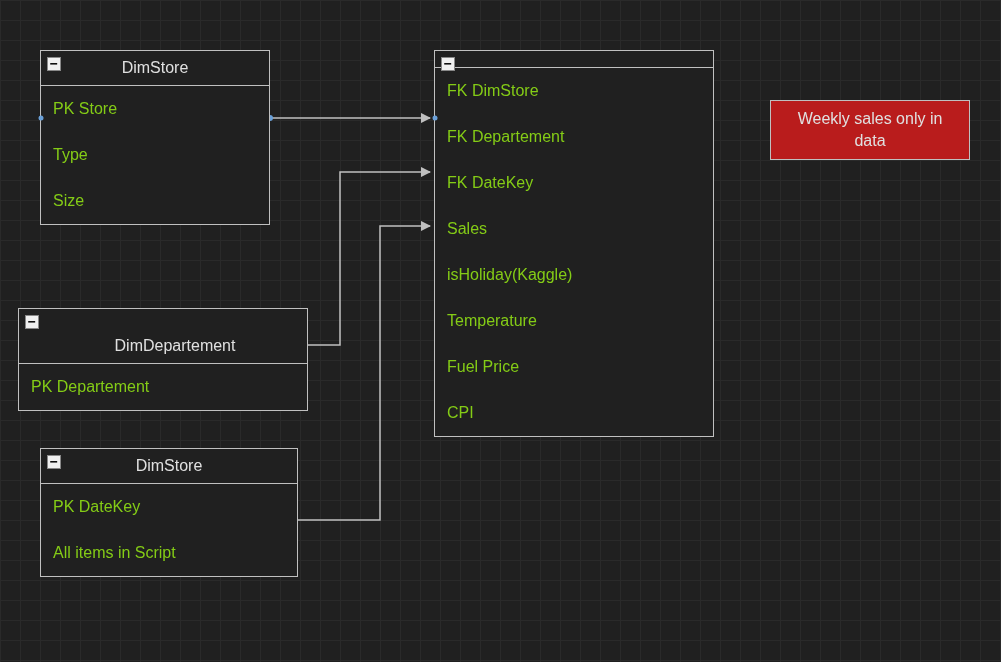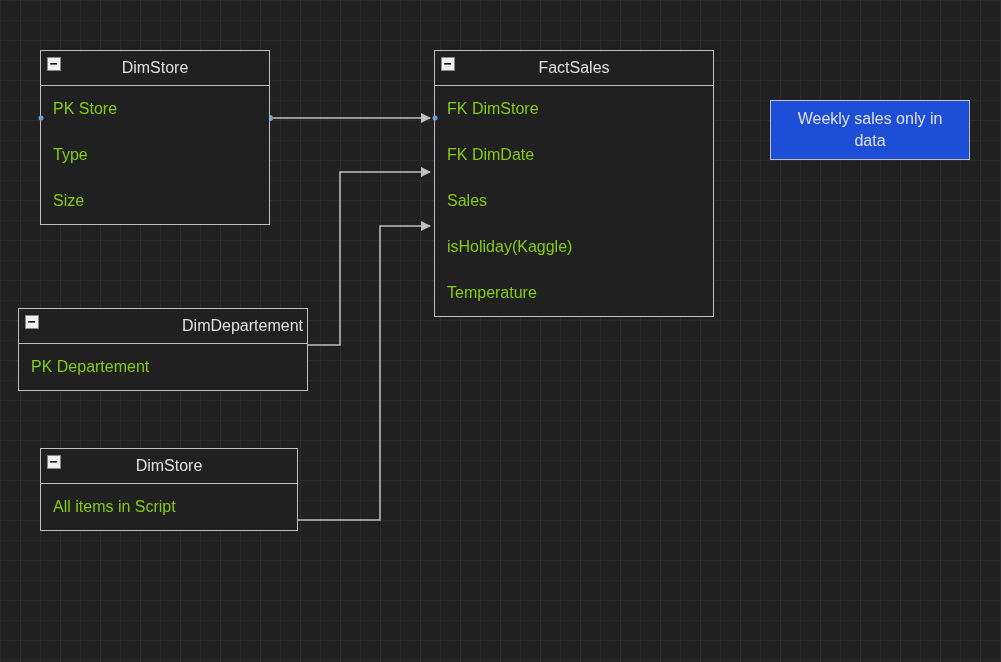--- a/index.html
+++ b/index.html
@@ -53,21 +53,21 @@
       padding: 0;
     }
     .entity-row {
       padding: 14px 12px;
       font-size: 16px;
       color: #84cc16;
     }
     .notebox {
       position: absolute;
       border: 1px solid #c0c0c0;
-      background: #1d4ed8;
+      background: #b91c1c;
       display: flex;
       align-items: center;
       justify-content: center;
       text-align: center;
       font-size: 16px;
       padding: 10px;
       line-height: 1.4;
     }
     svg.connectors {
       position: absolute;
@@ -105,48 +105,51 @@
   <div class="entity-body">
     <div class="entity-row">PK Store</div>
     <div class="entity-row">Type</div>
     <div class="entity-row">Size</div>
   </div>
 </div>
 
 <div class="entity" style="left:18px; top:308px; width:290px;">
   <div class="entity-header" style="justify-content:flex-start; padding-left:28px;">
     <span class="collapse-icon">−</span>
-    <span class="title" style="text-align:right;">DimDepartement</span>
+    <span class="title" style="text-align:center;margin-top:20px;">DimDepartement</span>
   </div>
   <div class="entity-body">
     <div class="entity-row">PK Departement</div>
   </div>
 </div>
 
 <div class="entity" style="left:40px; top:448px; width:258px;">
   <div class="entity-header">
     <span class="collapse-icon">−</span>
     <span class="title">DimStore</span>
   </div>
   <div class="entity-body">
+    <div class="entity-row">PK DateKey</div>
     <div class="entity-row">All items in Script</div>
   </div>
 </div>
 
 <div class="entity" style="left:434px; top:50px; width:280px;">
   <div class="entity-header">
     <span class="collapse-icon">−</span>
-    <span class="title">FactSales</span>
   </div>
   <div class="entity-body">
     <div class="entity-row">FK DimStore</div>
-    <div class="entity-row">FK DimDate</div>
+    <div class="entity-row">FK Departement</div>
+    <div class="entity-row">FK DateKey</div>
     <div class="entity-row">Sales</div>
     <div class="entity-row">isHoliday(Kaggle)</div>
     <div class="entity-row">Temperature</div>
+    <div class="entity-row">Fuel Price</div>
+    <div class="entity-row">CPI</div>
   </div>
 </div>
 
 <div class="notebox" style="left:770px; top:100px; width:200px; height:60px;">
   <span>Weekly sales only in data</span>
 </div>
 
 <svg style="position:absolute; left:38px; top:115px; width:6px; height:6px;">
   <circle class="port-dot" cx="3" cy="3" r="2.5"></circle>
 </svg>

